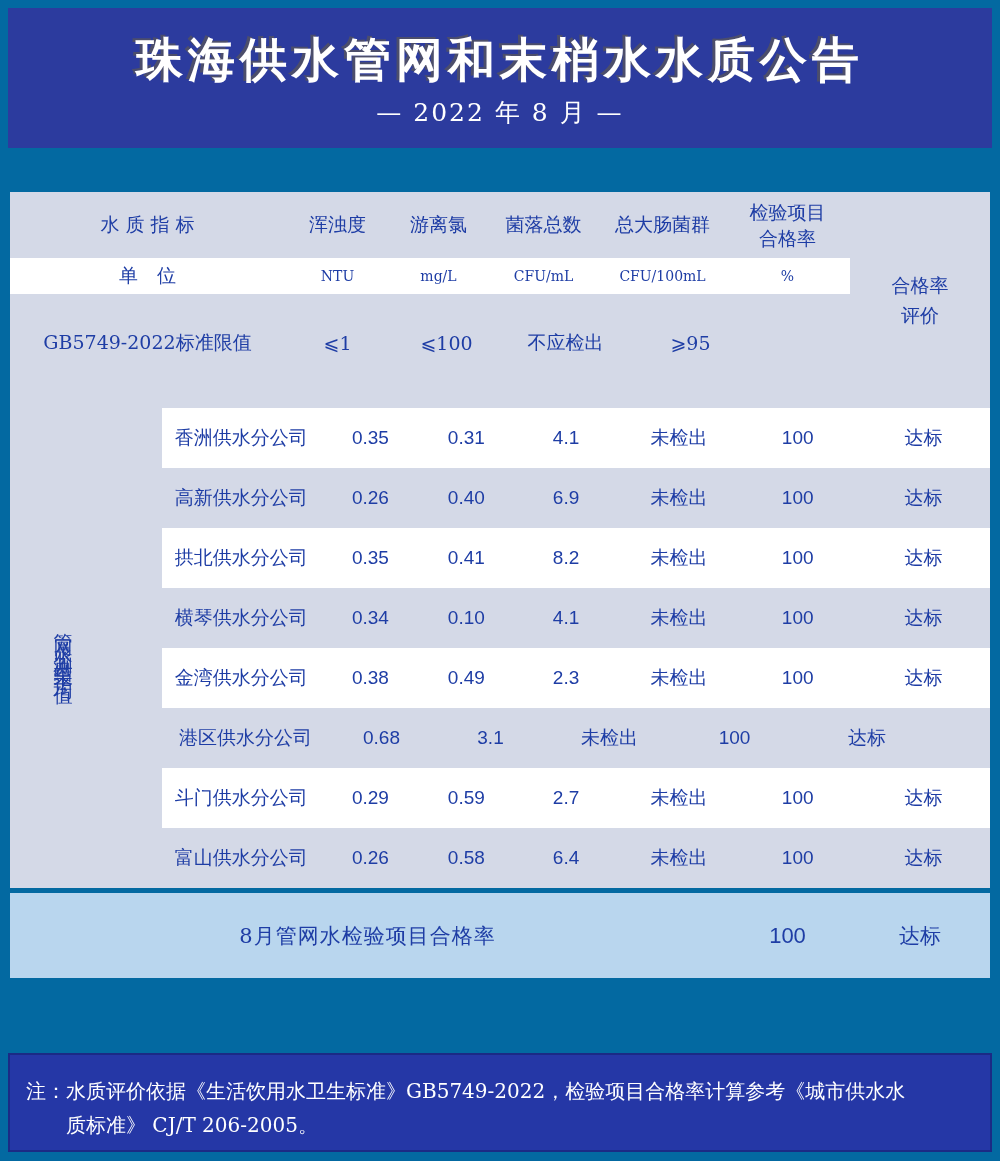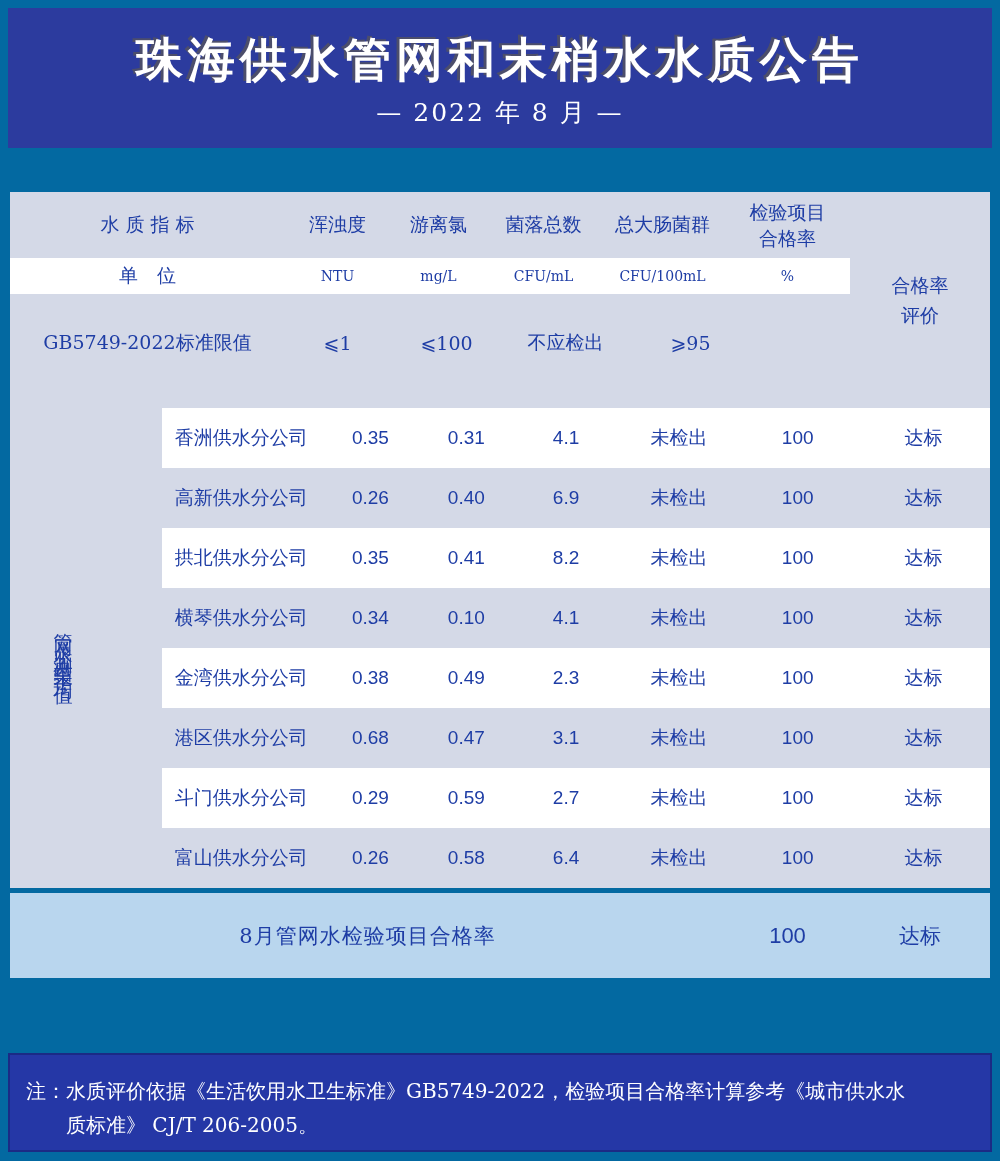--- a/index.html
+++ b/index.html
@@ -142,21 +142,20 @@
         <div class="cell w-c1 num">0.38</div>
         <div class="cell w-c2 num">0.49</div>
         <div class="cell w-c3 num">2.3</div>
         <div class="cell w-c4">未检出</div>
         <div class="cell w-c5 num">100</div>
         <div class="cell w-eval">达标</div>
       </div>
       <div class="data-row">
         <div class="cell w-name">港区供水分公司</div>
         <div class="cell w-c1 num">0.68</div>
-        <div class="cell w-c2 num">0.47</div>
         <div class="cell w-c3 num">3.1</div>
         <div class="cell w-c4">未检出</div>
         <div class="cell w-c5 num">100</div>
         <div class="cell w-eval">达标</div>
       </div>
       <div class="data-row white">
         <div class="cell w-name">斗门供水分公司</div>
         <div class="cell w-c1 num">0.29</div>
         <div class="cell w-c2 num">0.59</div>
         <div class="cell w-c3 num">2.7</div>

